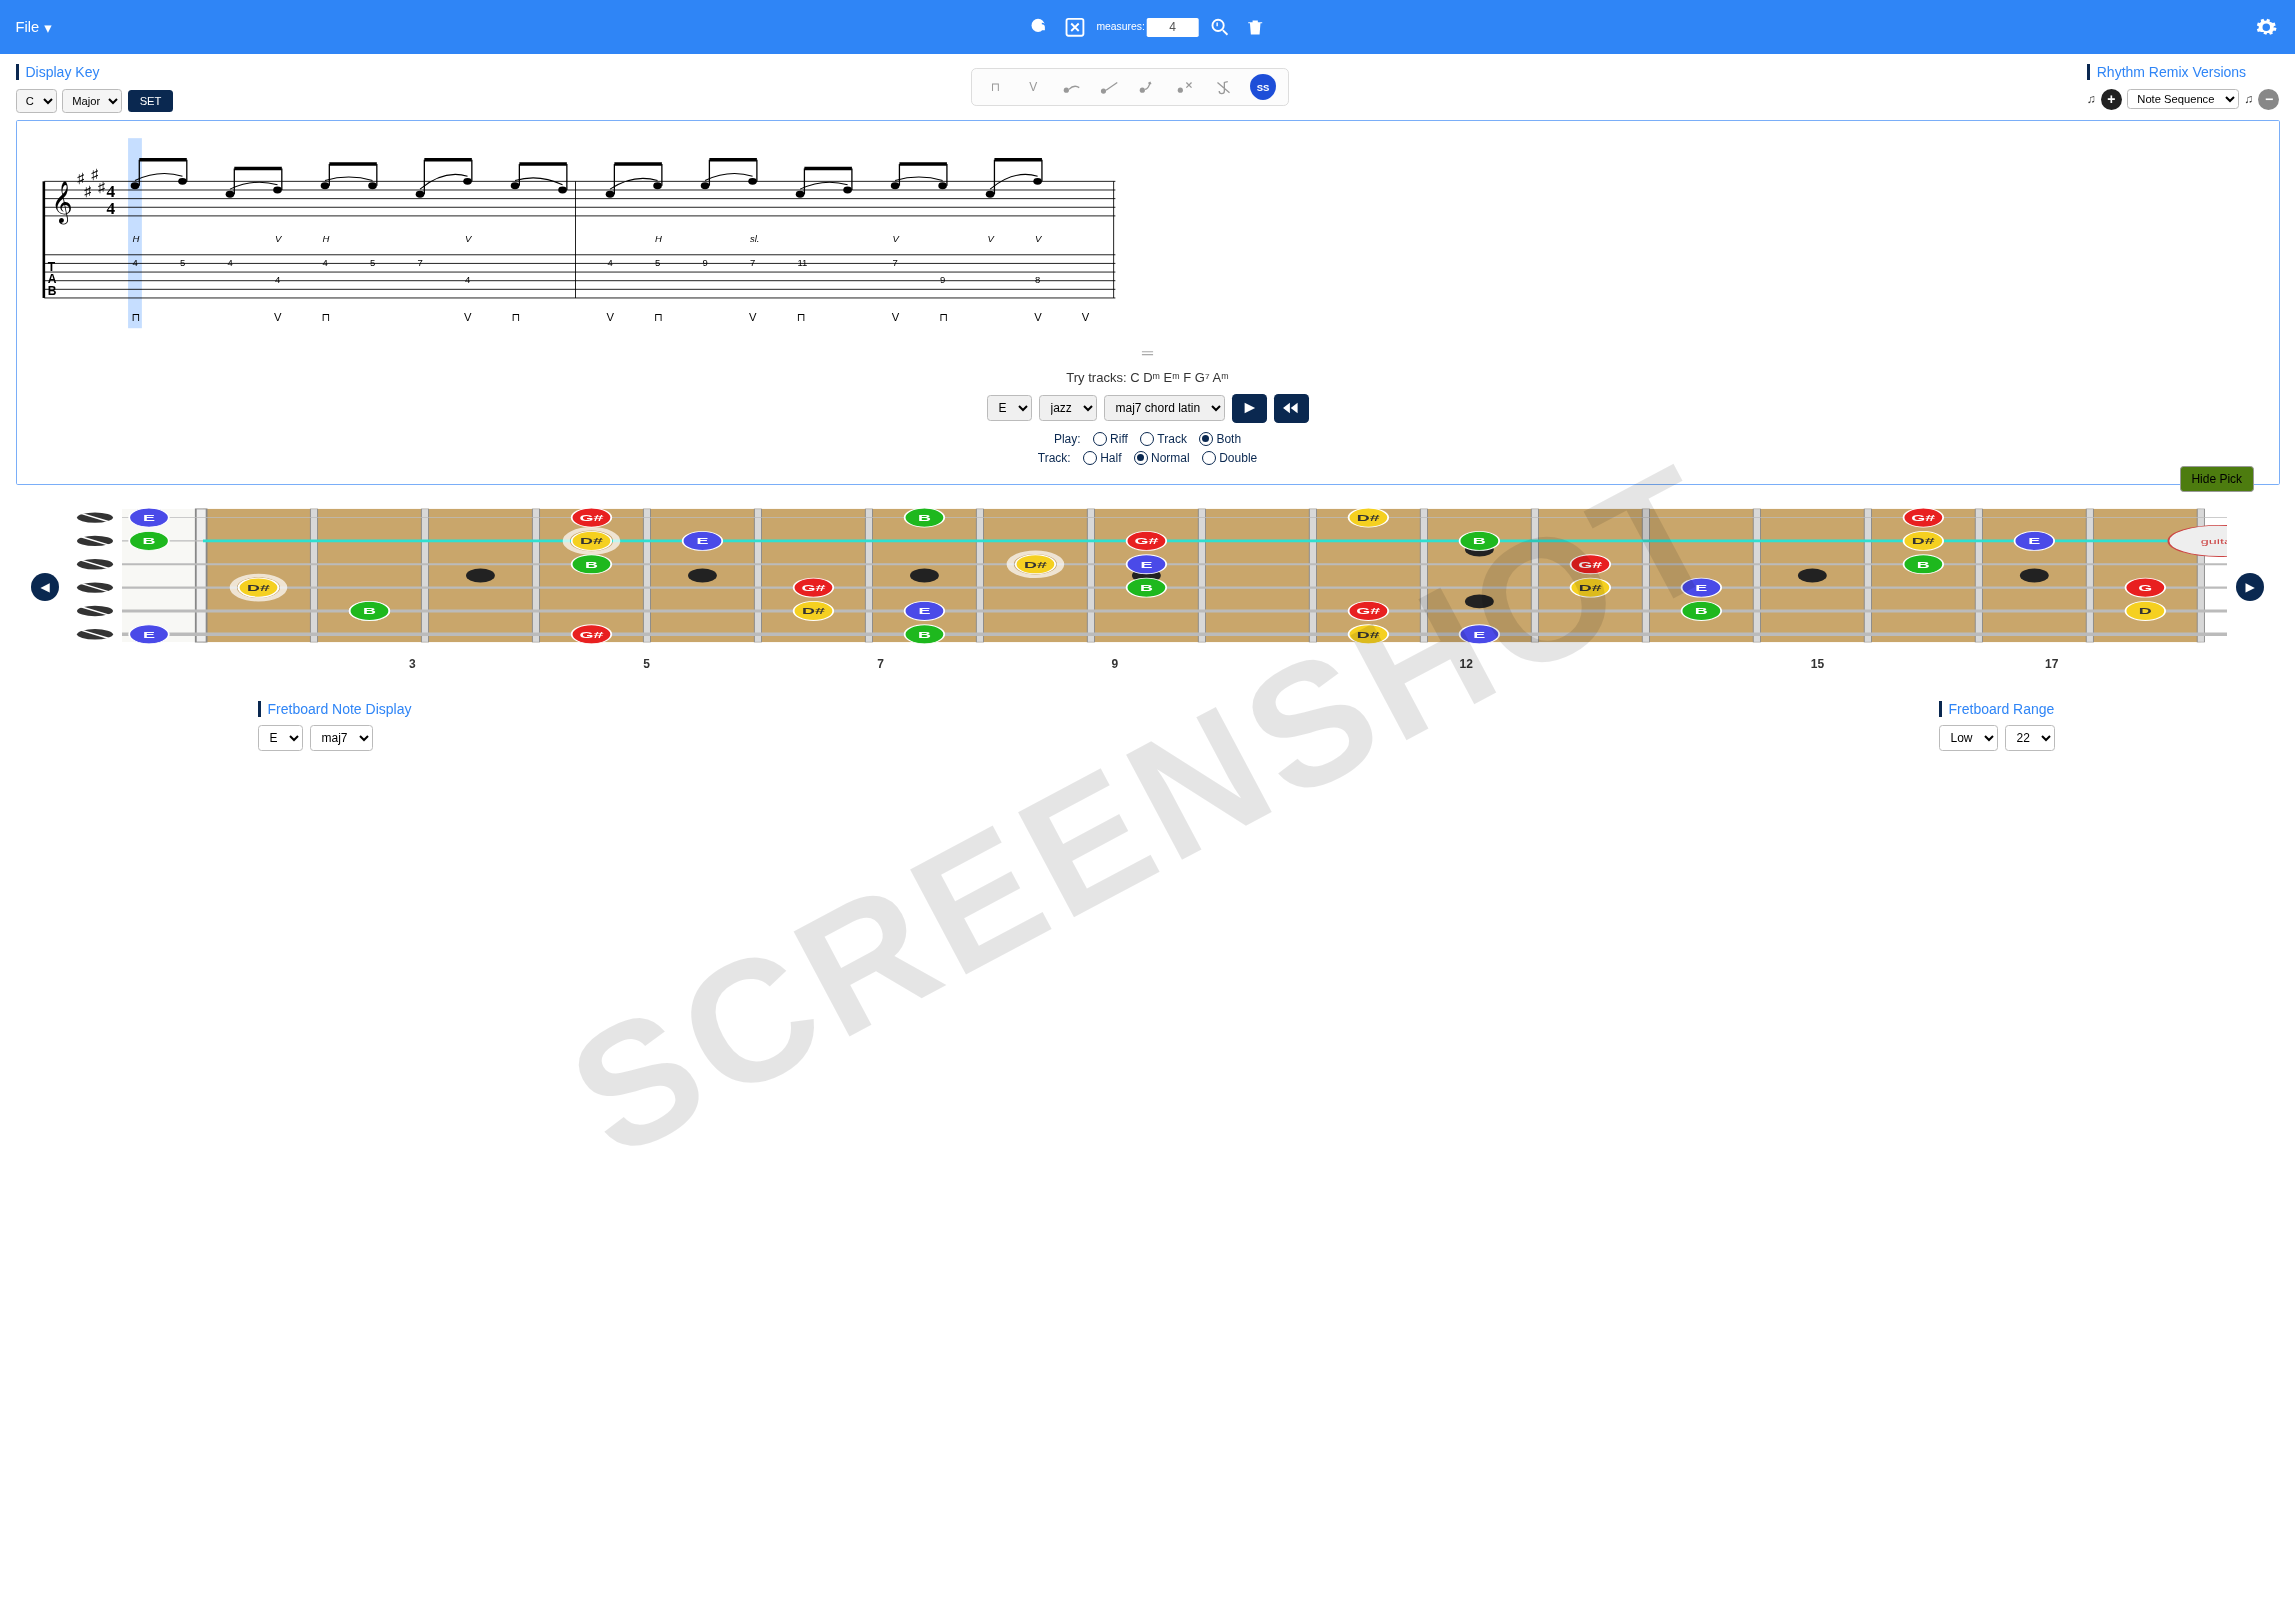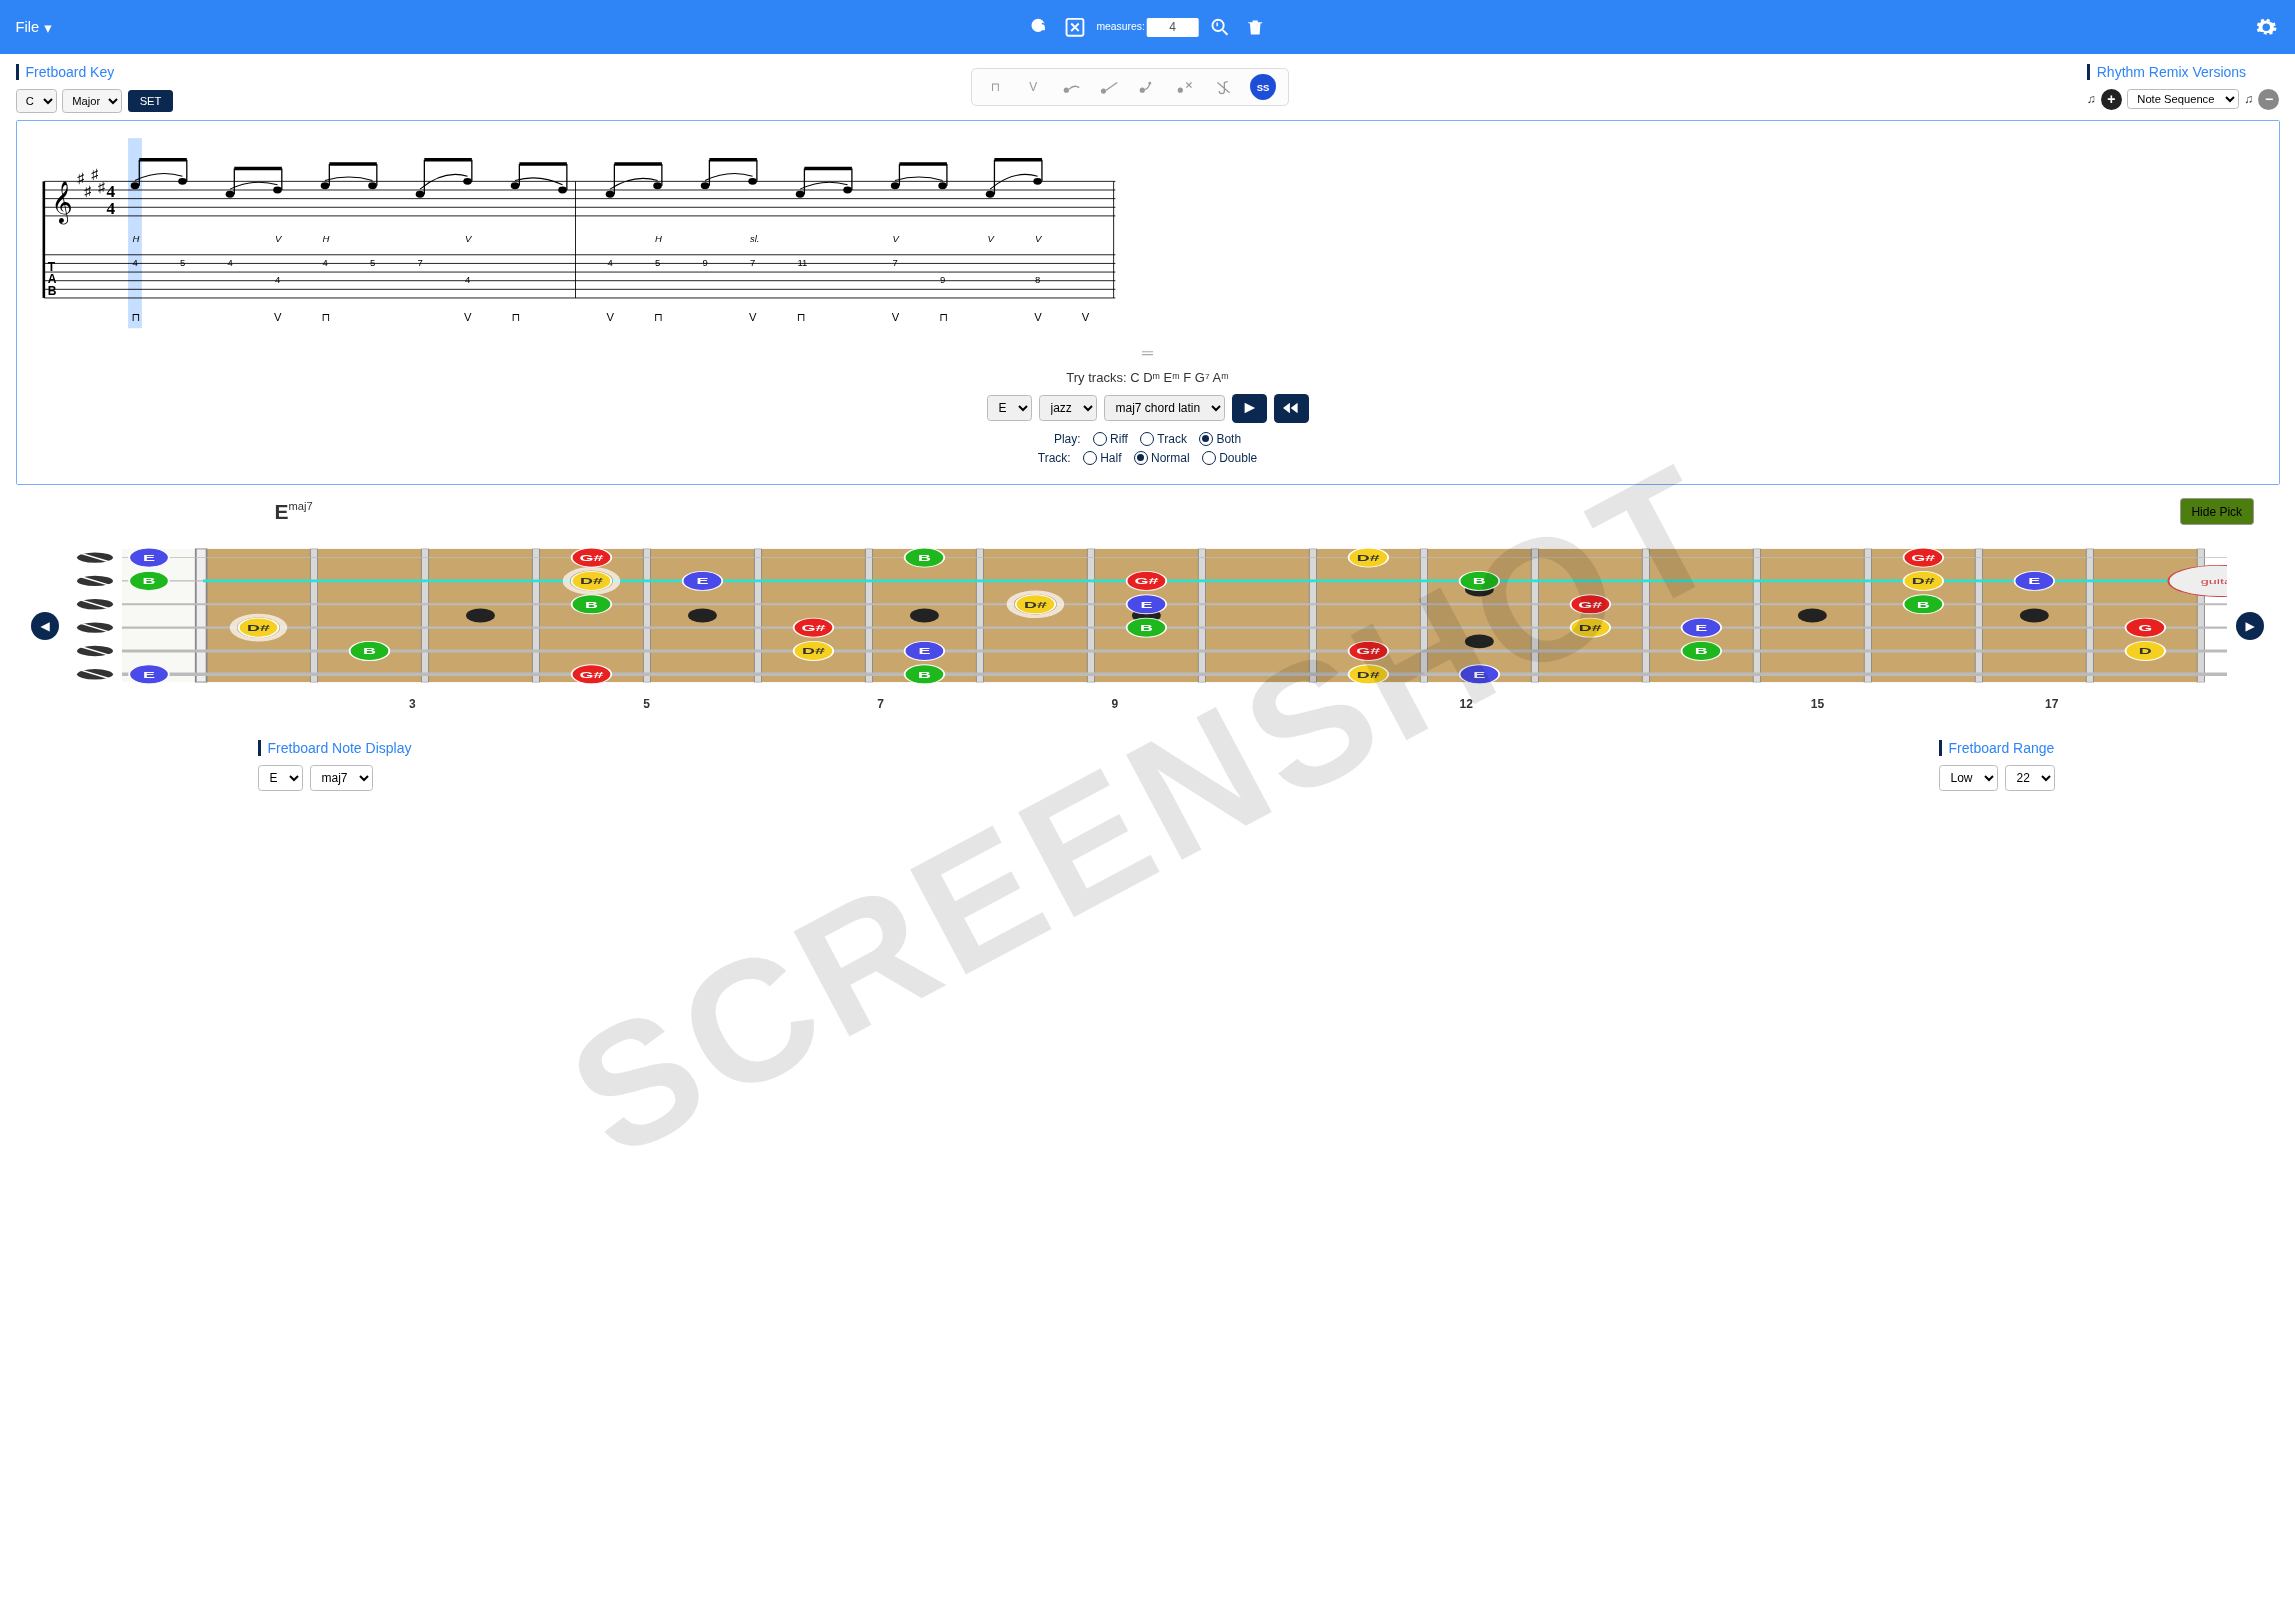--- a/index.html
+++ b/index.html
@@ -108,21 +108,21 @@
     <svg width="22.5" height="22.5" viewBox="0 0 24 24" fill="#fff">
         <path d="M12 8a4 4 0 100 8 4 4 0 000-8zm9 4l2 1-1 3-2-.5a9 9 0 01-1.5 1.5l.5 2-3 1-1-2h-2l-1 2-3-1 .5-2A9 9 0 015 16.5L3 17l-1-3 2-1v-2l-2-1 1-3 2 .5A9 9 0 016.5 6L6 4l3-1 1 2h2l1-2 3 1-.5 2A9 9 0 0119 7.5l2-.5 1 3-2 1v2z"></path>
       </svg>
   </div>
 </div>
 
 <div class="content">
   <div class="row1">
 
     <div>
-      <div class="section-title">Fretboard Key</div>
+      <div class="section-title">Display Key</div>
       <div class="notation-controls">
         <select><option>C</option></select>
         <select><option>Major</option></select>
         <button class="set-btn">SET</button>
       </div>
     </div>
 
     <div style="margin-top:3.5px;">
       <div class="notation-toolbar">
         <div class="tool">⊓</div>
@@ -376,23 +376,20 @@
           </label>
         <label>
             <span class="radio-circle"></span>
             <span>Double</span>
           </label>
       </div>
     </div>
   </div>
 
   <div style="position:relative; margin-top:7px;">
-    <div class="chord-label">
-      <span>E</span><sup>maj7</sup>
-    </div>
     <button class="hide-pick">Hide Pick</button>
   </div>
 
   <div class="fretboard-wrap">
     <div class="fb-nav">◀</div>
     <div class="fretboard">
       <svg id="fb-svg" width="100%" height="147" viewBox="0 0 1200 170" preserveAspectRatio="none" style="font-size:14px">
           <rect x="75" y="8" width="1110" height="154" fill="#c9a66b"></rect>
           <rect x="30" y="8" width="45" height="154" fill="#f8f8f5"></rect>
           <rect x="71" y="8" width="6" height="154" fill="#eee" stroke="#888"></rect>

